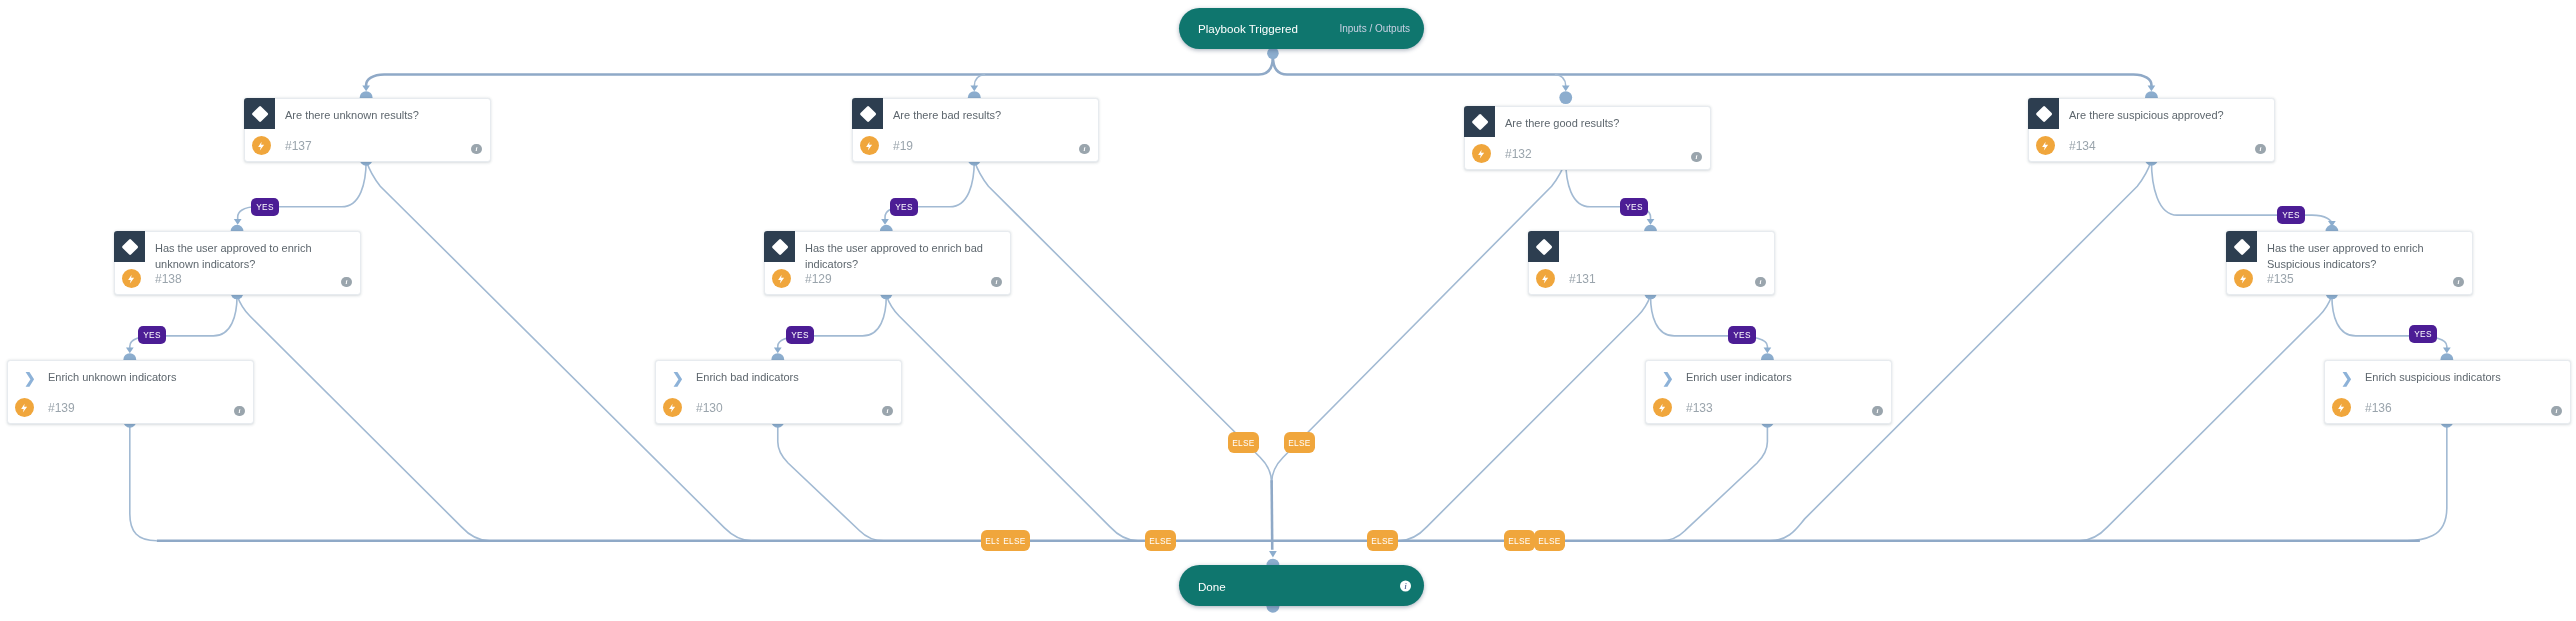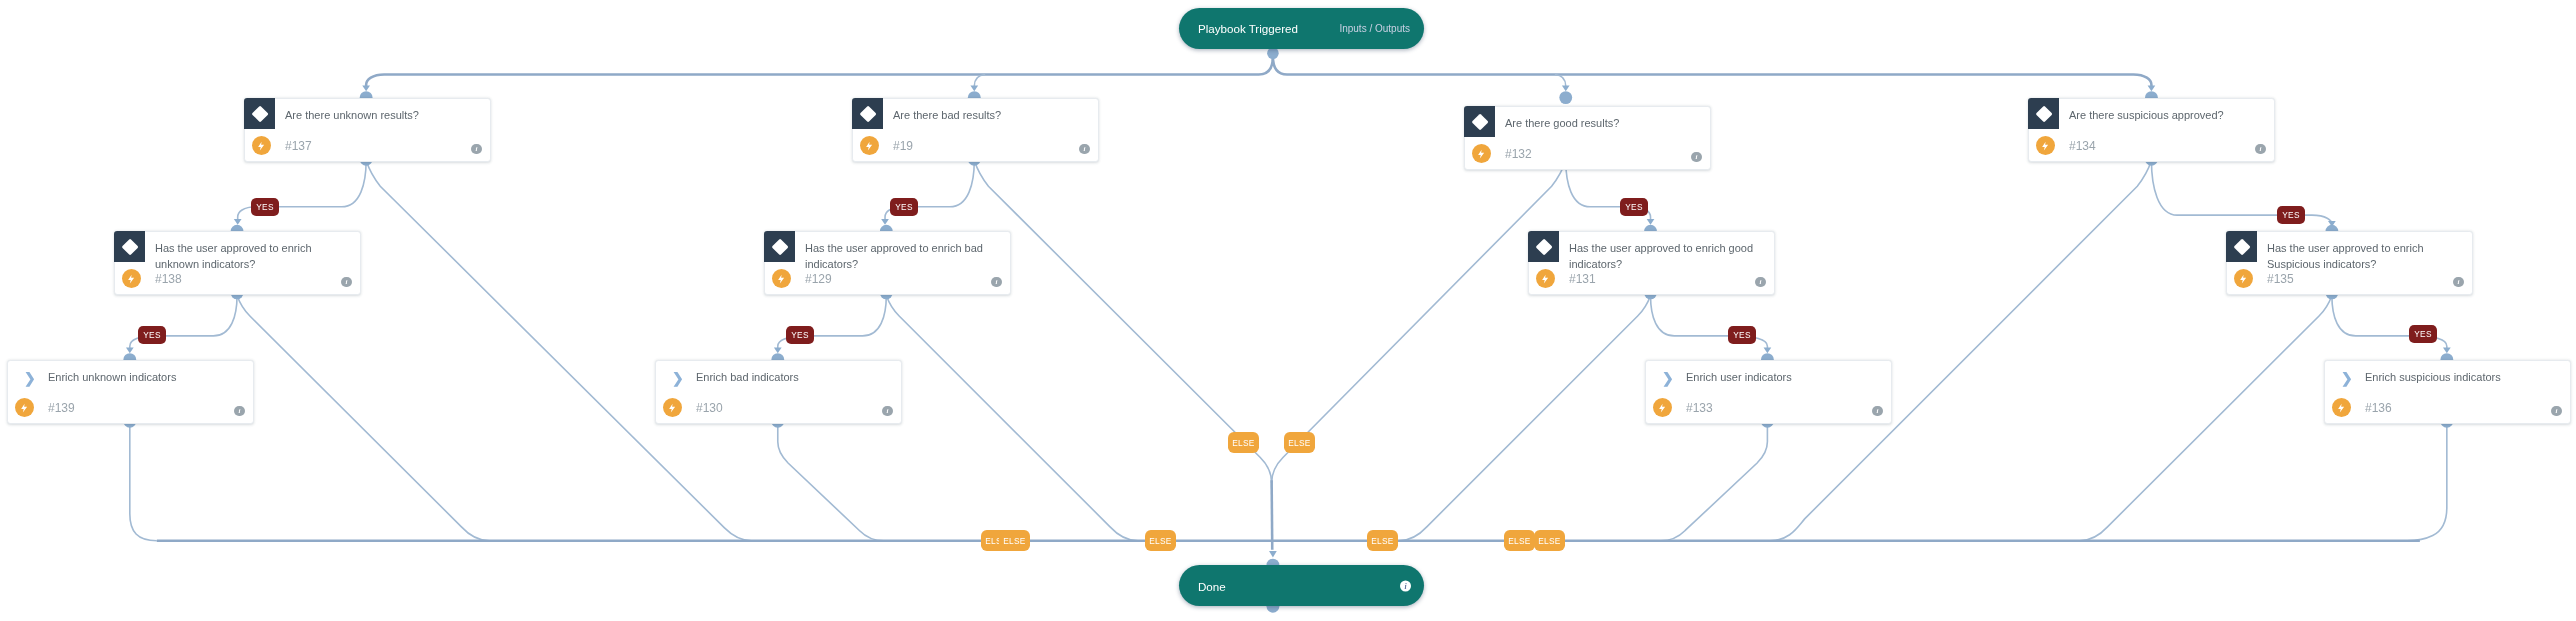--- a/index.html
+++ b/index.html
@@ -28,21 +28,21 @@
   
   .pill{position:absolute;width:245px;height:41px;border-radius:20.6px;background:#0f766e;
         box-shadow:0 1.3px 4.5px rgba(40,60,90,.4);z-index:2;cursor:pointer;margin-left:28px;}
   .ptitle{position:absolute;left:19px;top:50%;transform:translateY(-50%);font-size:11.6px;color:#ffffff;}
   .plink{position:absolute;right:14px;top:50%;transform:translateY(-50%);font-size:10px;color:#c9d0e3;cursor:pointer;}
   .pill-info{position:absolute;right:13px;top:50%;transform:translateY(-50%);width:11px;height:11px;border-radius:50%;
         background:#ffffff;color:#5c6f99;font-weight:bold;font-size:7.7px;line-height:11px;text-align:center;
         font-family:"Liberation Serif",serif;font-style:italic;cursor:pointer;}
 
   
-  .yes{position:absolute;width:28px;height:18px;border-radius:5.1px;background:#7f1d1d;color:#fff;
+  .yes{position:absolute;width:28px;height:18px;border-radius:5.1px;background:#4c1d95;color:#fff;
        font-size:8.3px;display:flex;align-items:center;justify-content:center;z-index:3;letter-spacing:0.3px;}
   .else{position:absolute;width:31px;height:21px;border-radius:5.8px;background:#f0a63c;color:#fff;
        font-size:8.3px;display:flex;align-items:center;justify-content:center;z-index:3;letter-spacing:0.3px;}
 </style>
 </head>
 <body>
 
 <div class="canvas">
 
   <svg class="edges" width="2576" height="621" viewBox="0 0 4011 967">
@@ -204,21 +204,20 @@
           <polygon points="13,2 5,14 11,14 9,22 19,9 12,9" fill="#fff"></polygon>
         </svg>
       </div>
     <div class="nid">#129</div>
     <div class="info">i</div>
   </div>
   <div class="task" style="left:1528px;top:231px;">
     <div class="iconbox">
         <div class="diamond"></div>
       </div>
-    <div class="title">Has the user approved to enrich good indicators?</div>
     <div class="bolt">
         <svg width="10.3" height="10.3" viewBox="0 0 24 24">
           <polygon points="13,2 5,14 11,14 9,22 19,9 12,9" fill="#fff"></polygon>
         </svg>
       </div>
     <div class="nid">#131</div>
     <div class="info">i</div>
   </div>
   <div class="task" style="left:2209px;top:231px;margin-left:17px;">
     <div class="iconbox">

